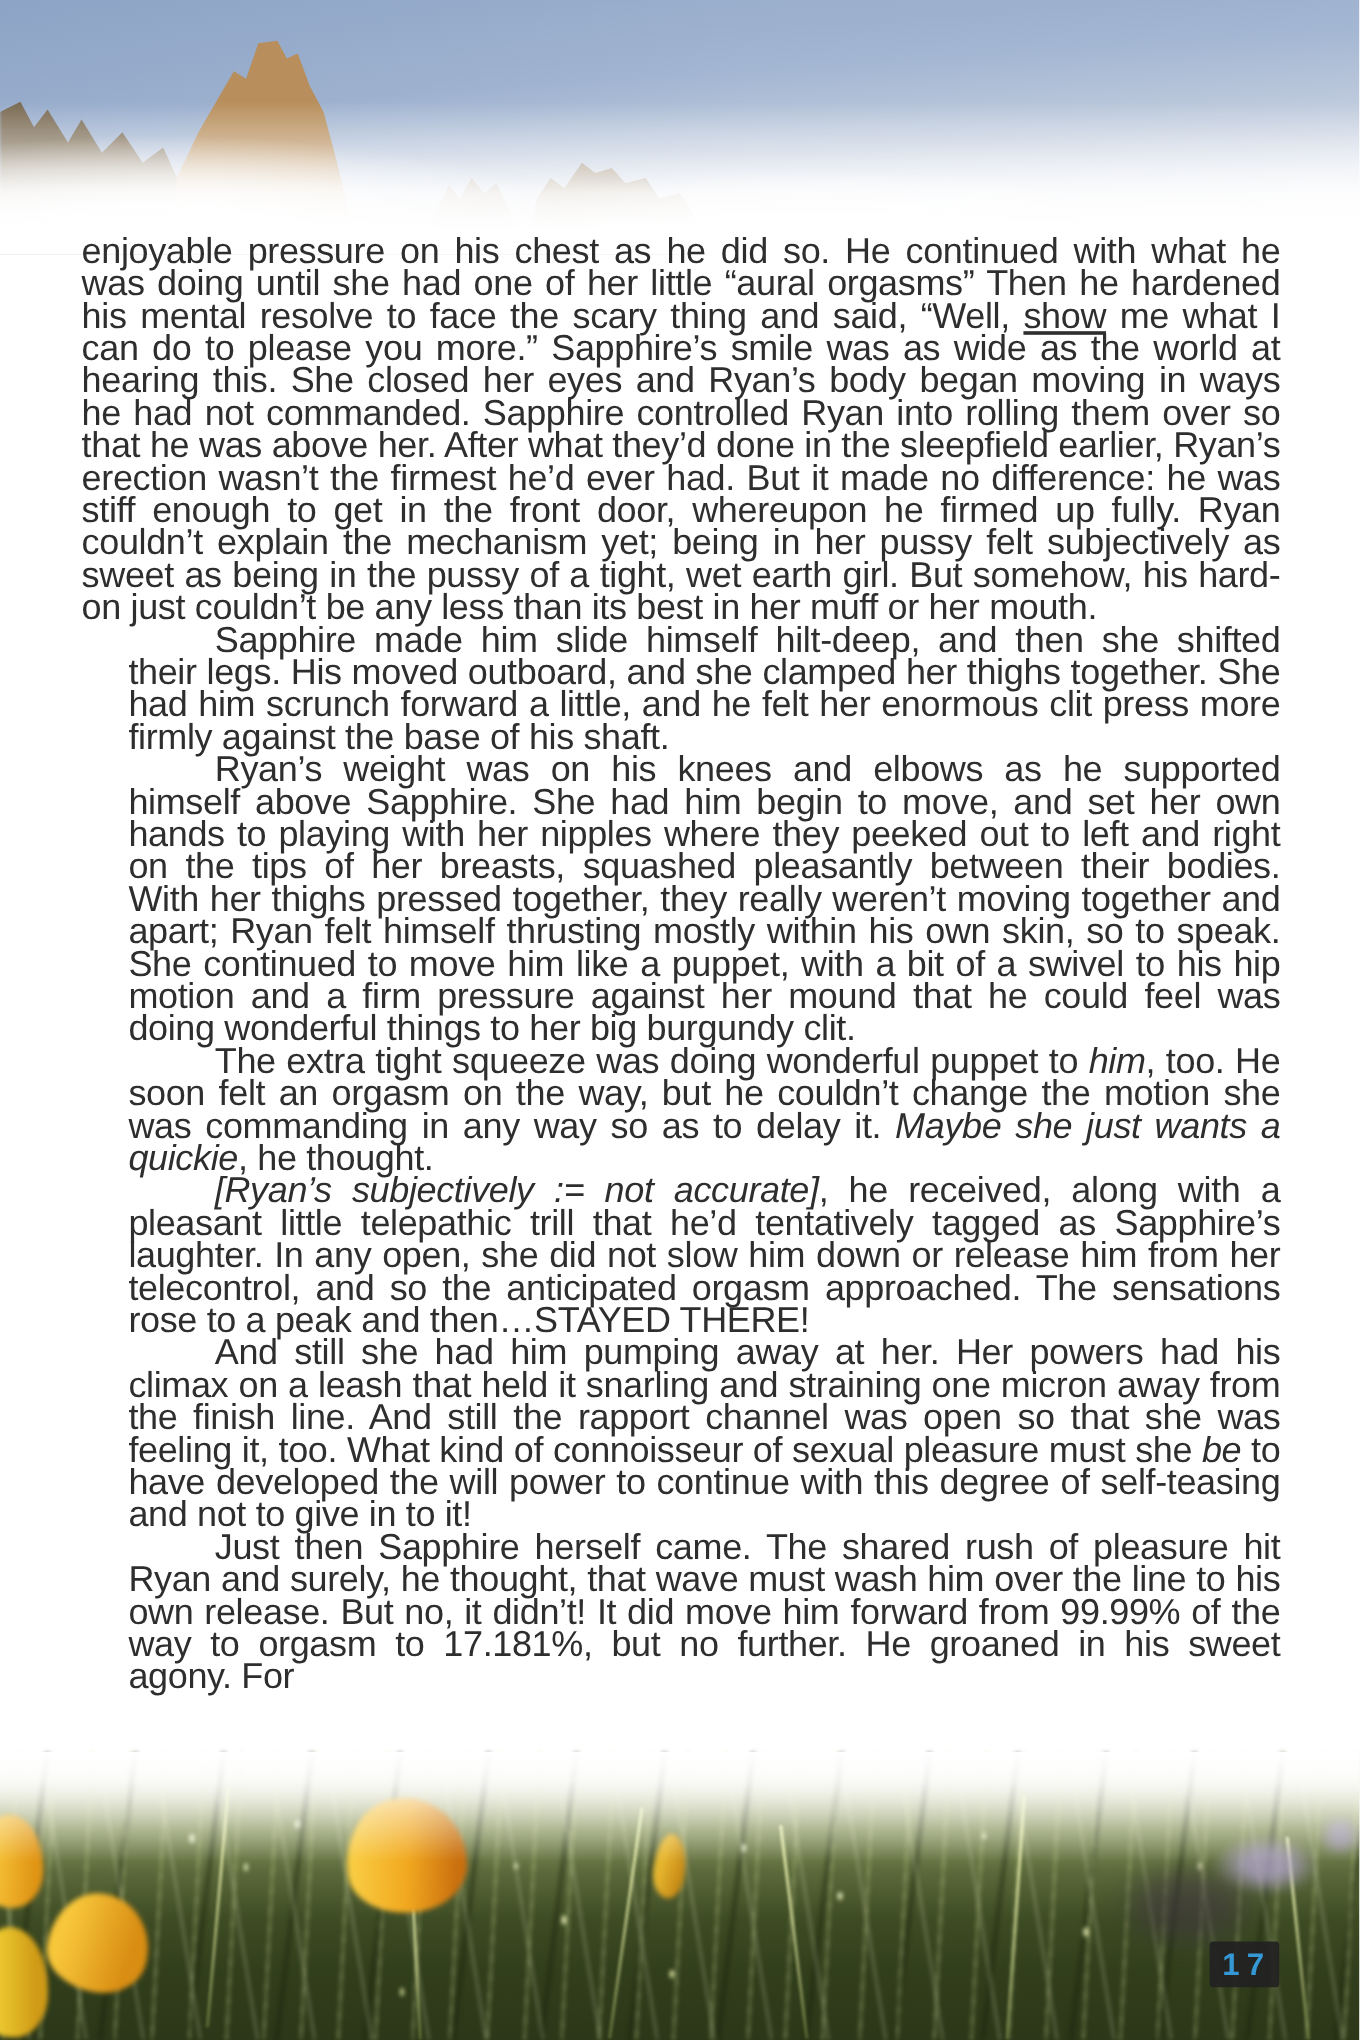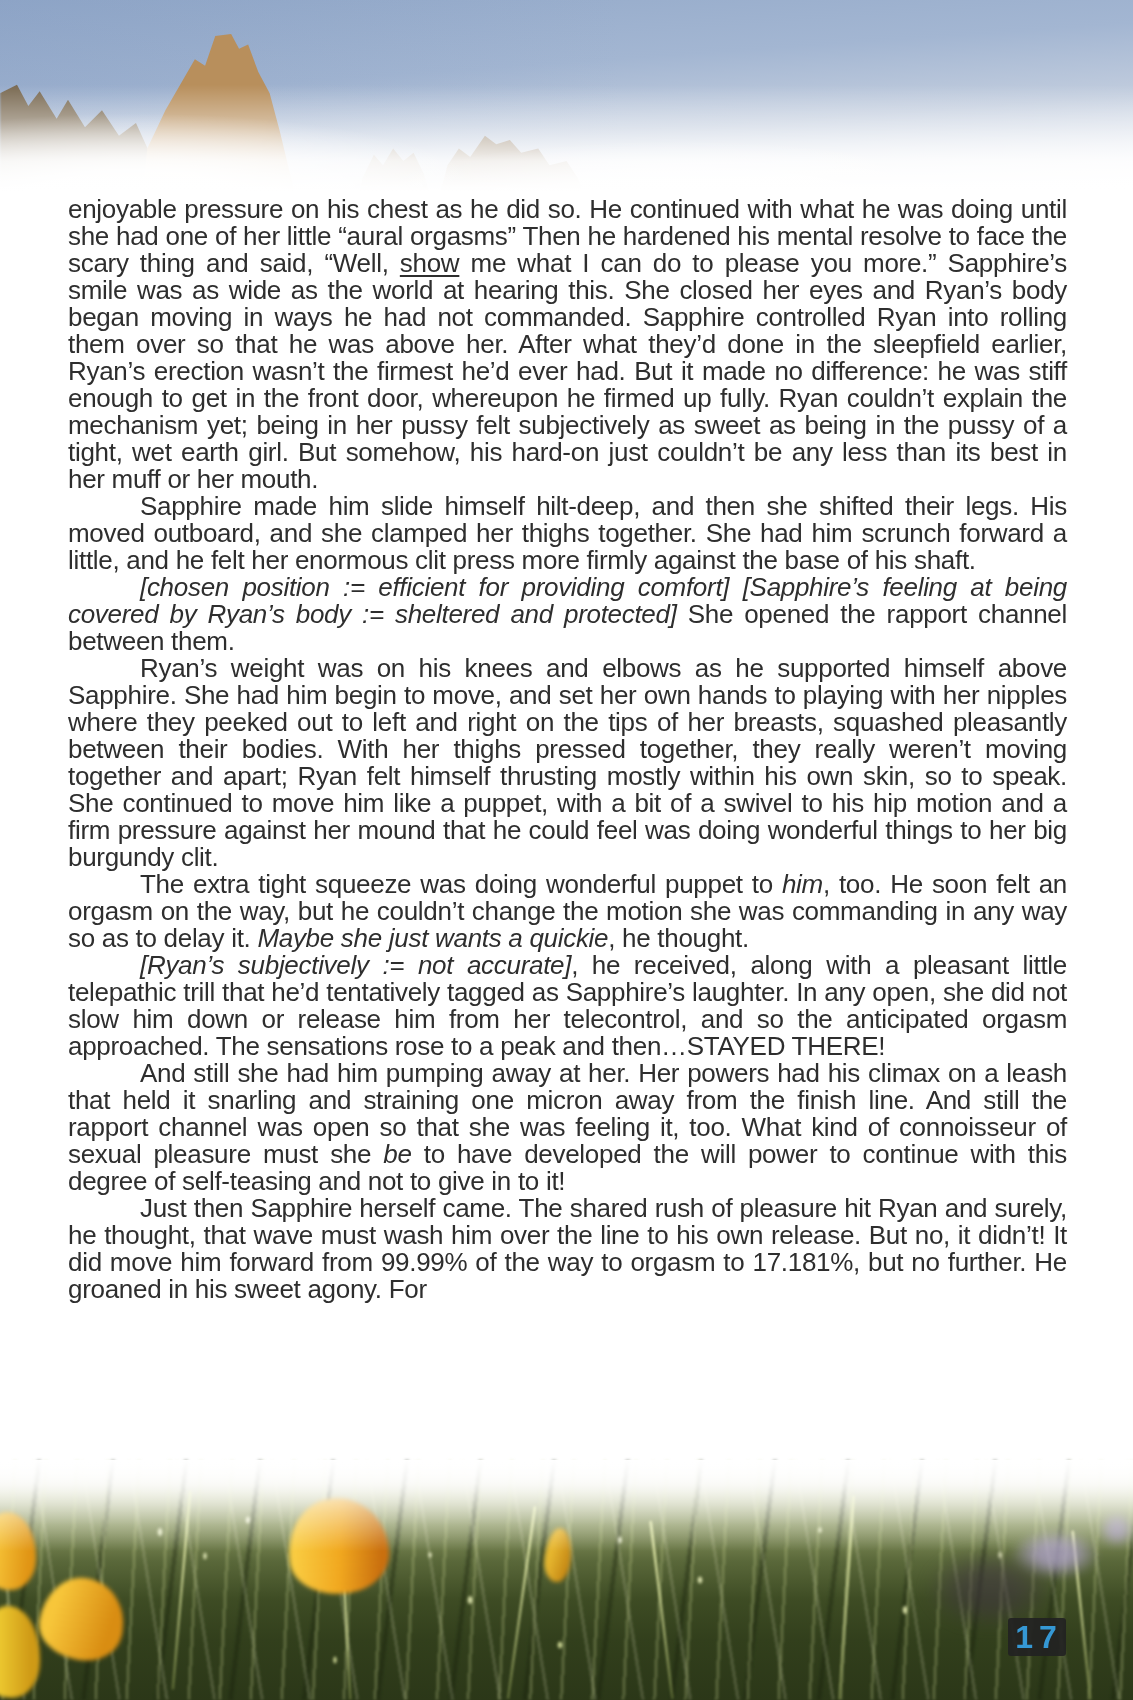--- a/index.html
+++ b/index.html
@@ -42,27 +42,27 @@
     background:
       radial-gradient(45% 55% at 12% 92%, rgba(255,255,255,.95) 20%, rgba(255,255,255,0) 70%),
       radial-gradient(40% 45% at 60% 100%, rgba(255,255,255,.9) 25%, rgba(255,255,255,0) 75%),
       linear-gradient(180deg, rgba(255,255,255,0) 40%, rgba(255,255,255,.45) 60%, rgba(255,255,255,.88) 76%, #ffffff 90%);
   }
 
   
   .content{
     position:absolute;left:68px;right:66px;top:196px;
     color:#2e2e2e;
-    font-size:26px;line-height:27px;
+    font-size:30px;line-height:27px;
     letter-spacing:-0.3px;
     font-stretch:condensed;
     text-align:justify;
   }
   .content p{margin:0;}
-  .content p.indent{text-indent:72px;}
+  .content p.indent{text-indent:72px;margin-left:39px;}
   .content em{font-style:italic;}
   .content u{text-underline-offset:3px;}
 
   
   .meadow{
     position:absolute;left:0;bottom:0;width:1133px;height:240px;
     background:linear-gradient(180deg,#ffffff 0%,#f0efe4 6%,#c6cba6 15%,#8a9660 27%,#5a683a 42%,#3e4c24 58%,#323f1c 75%,#2b3718 100%);
   }
   .meadow-tex{
     position:absolute;top:0;left:0;width:100%;height:100%;
@@ -109,41 +109,40 @@
     background:linear-gradient(180deg,#ffffff 0%,rgba(255,255,255,.85) 10%,rgba(255,255,255,.45) 22%,rgba(255,255,255,0) 38%);
   }
 
   
   .page-num{
     position:absolute;left:158px;top:158px;left:1008px;
     width:58px;height:38px;
     background:rgba(34,34,34,.92);
     border-radius:3px;
     display:flex;align-items:center;justify-content:center;
-    color:#3598d4;font-size:32px;font-weight:bold;letter-spacing:6px;
+    color:#3598d4;font-size:26px;font-weight:bold;letter-spacing:6px;
     padding-left:4px;box-sizing:border-box;
   }
 </style>
 </head>
 <body>
 
 <div class="page">
 
   <div class="top-photo">
     <div class="mtn mtn-left"></div>
     <div class="mtn mtn-main"></div>
     <div class="mtn mtn-mid"></div>
     <div class="mtn mtn-right"></div>
     <div class="top-fog"></div>
   </div>
 
   <div class="content">
       <p class=""><span>enjoyable pressure on his chest as he did so. He continued with what he was doing until she had one of her little “aural orgasms” Then he hardened his mental resolve to face the scary thing and said, “Well, </span><u>show</u><span> me what I can do to please you more.” Sapphire’s smile was as wide as the world at hearing this. She closed her eyes and Ryan’s body began moving in ways he had not commanded. Sapphire controlled Ryan into rolling them over so that he was above her. After what they’d done in the sleepfield earlier, Ryan’s erection wasn’t the firmest he’d ever had. But it made no difference: he was stiff enough to get in the front door, whereupon he firmed up fully. Ryan couldn’t explain the mechanism yet; being in her pussy felt subjectively as sweet as being in the pussy of a tight, wet earth girl. But somehow, his hard-on just couldn’t be any less than its best in her muff or her mouth.</span></p>
       <p class="indent"><span>Sapphire made him slide himself hilt-deep, and then she shifted their legs. His moved outboard, and she clamped her thighs together. She had him scrunch forward a little, and he felt her enormous clit press more firmly against the base of his shaft.</span></p>
-      <p class="indent"><em>[chosen position := efficient for providing comfort] [Sapphire’s feeling at being covered by Ryan’s body := sheltered and protected]</em><span> She opened the rapport channel between them.</span></p>
       <p class="indent"><span>Ryan’s weight was on his knees and elbows as he supported himself above Sapphire. She had him begin to move, and set her own hands to playing with her nipples where they peeked out to left and right on the tips of her breasts, squashed pleasantly between their bodies. With her thighs pressed together, they really weren’t moving together and apart; Ryan felt himself thrusting mostly within his own skin, so to speak. She continued to move him like a puppet, with a bit of a swivel to his hip motion and a firm pressure against her mound that he could feel was doing wonderful things to her big burgundy clit.</span></p>
       <p class="indent"><span>The extra tight squeeze was doing wonderful puppet to </span><em>him</em><span>, too. He soon felt an orgasm on the way, but he couldn’t change the motion she was commanding in any way so as to delay it. </span><em>Maybe she just wants a quickie</em><span>, he thought.</span></p>
       <p class="indent"><em>[Ryan’s subjectively := not accurate]</em><span>, he received, along with a pleasant little telepathic trill that he’d tentatively tagged as Sapphire’s laughter. In any open, she did not slow him down or release him from her telecontrol, and so the anticipated orgasm approached. The sensations rose to a peak and then…STAYED THERE!</span></p>
       <p class="indent"><span>And still she had him pumping away at her. Her powers had his climax on a leash that held it snarling and straining one micron away from the finish line. And still the rapport channel was open so that she was feeling it, too. What kind of connoisseur of sexual pleasure must she </span><em>be</em><span> to have developed the will power to continue with this degree of self-teasing and not to give in to it!</span></p>
       <p class="indent"><span>Just then Sapphire herself came. The shared rush of pleasure hit Ryan and surely, he thought, that wave must wash him over the line to his own release. But no, it didn’t! It did move him forward from 99.99% of the way to orgasm to 17.181%, but no further. He groaned in his sweet agony. For</span></p>
     </div>
 
   <div class="meadow">
     <div class="meadow-tex"></div>
 

